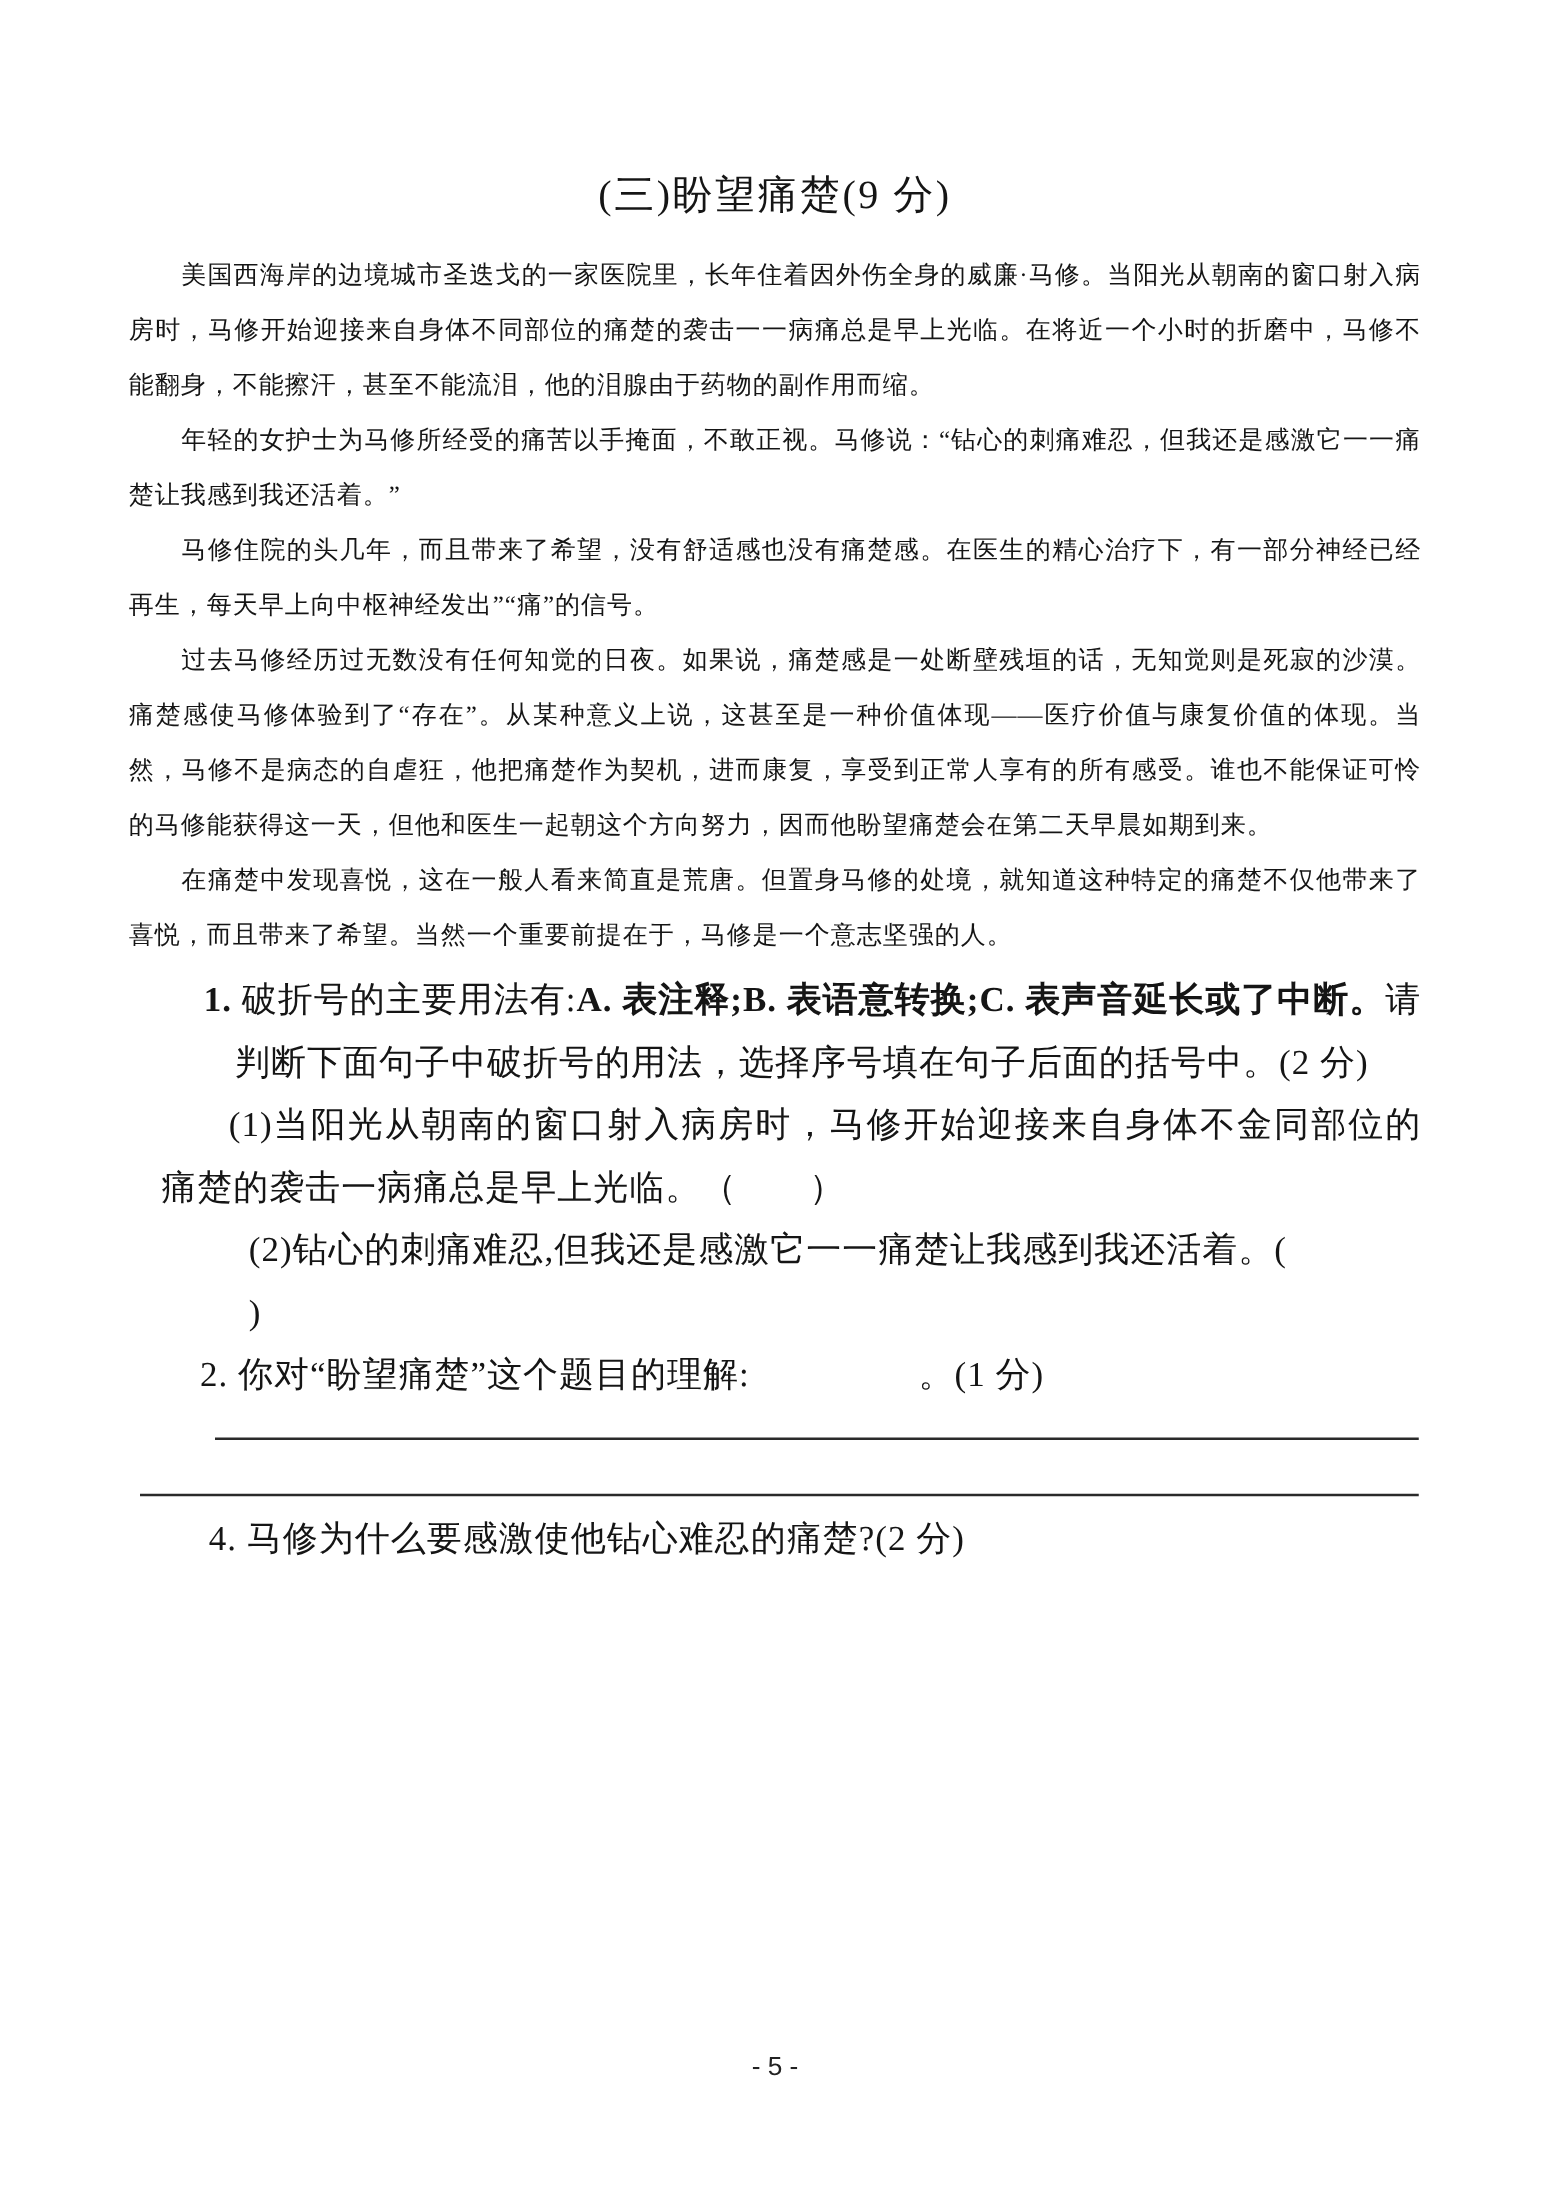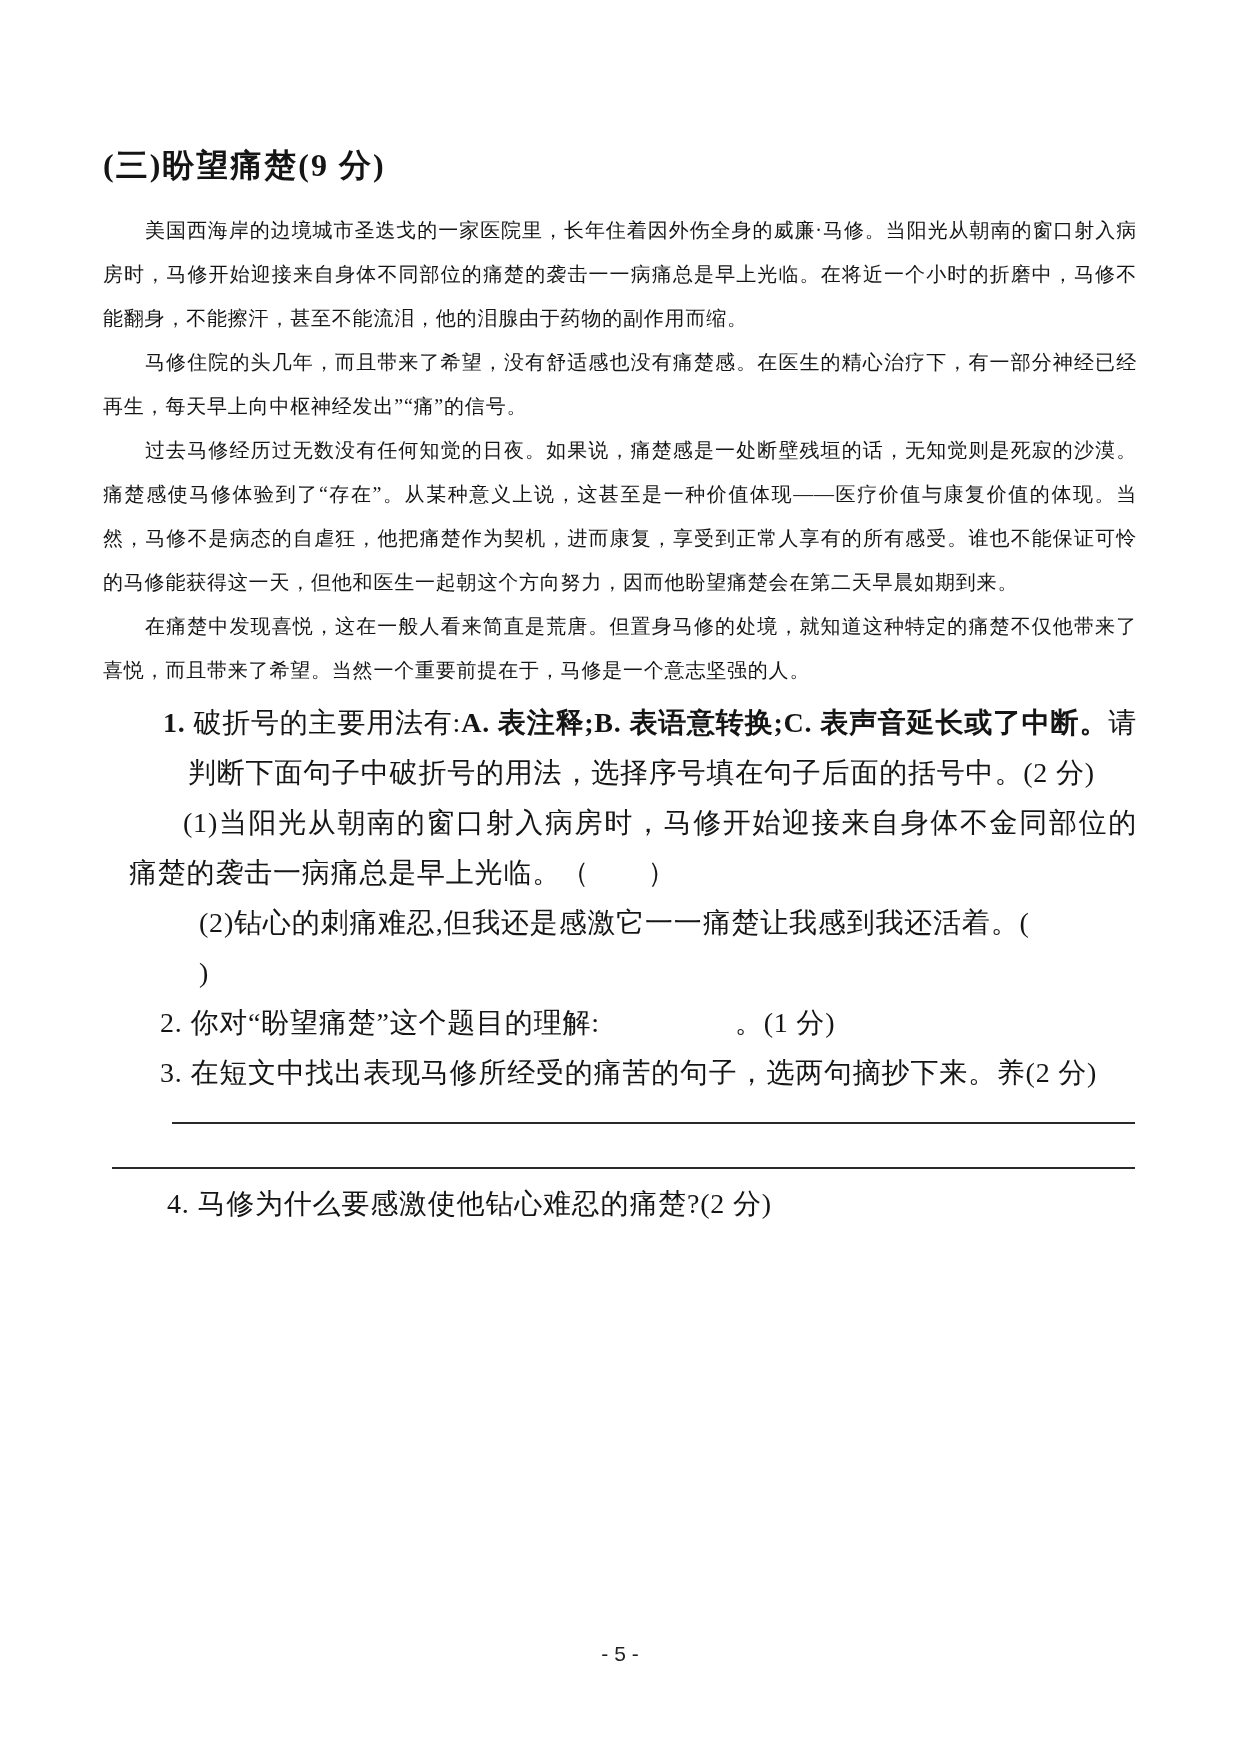--- a/index.html
+++ b/index.html
@@ -6,22 +6,22 @@
   .page{
     position:relative;
     width:1240px;height:1754px;
     background:#ffffff;
     color:#151515;
     font-family:"Liberation Serif","DejaVu Serif",serif;
     overflow:hidden;
   }
   .content{position:absolute;left:103px;top:128px;width:1034px;}
   .title{
-    font-size:32px;font-weight:700;text-align:left;
-    margin:14px 0 20px 0;line-height:46px;letter-spacing:2px;
+    font-size:32px;font-weight:400;text-align:center;
+    margin:4px 0 20px 0;line-height:46px;letter-spacing:2px;
   }
   .passage{margin-bottom:6px;}
   .para{
     margin:0;font-size:20px;line-height:44px;
     text-indent:2.1em;text-align:justify;letter-spacing:0.8px;
   }
   .questions{font-size:28px;line-height:50px;letter-spacing:0.8px;font-family:Liberation Serif, serif;}
   .q{margin:0;}
   .q-main{padding-left:85px;text-indent:-25px;text-align:justify;}
   .q-sub1{padding-left:26px;text-indent:54px;text-align:justify;}
@@ -42,36 +42,36 @@
 </head>
 <body>
 
 <div class="page">
   <div class="content">
 
     <h1 class="title">(三)盼望痛楚(9 分)</h1>
 
     <div class="passage">
         <p class="para">美国西海岸的边境城市圣迭戈的一家医院里，长年住着因外伤全身的威廉·马修。当阳光从朝南的窗口射入病房时，马修开始迎接来自身体不同部位的痛楚的袭击一一病痛总是早上光临。在将近一个小时的折磨中，马修不能翻身，不能擦汗，甚至不能流泪，他的泪腺由于药物的副作用而缩。</p>
+        <p class="para">年轻的女护士为马修所经受的痛苦以手掩面，不敢正视。马修说：“钻心的刺痛难忍，但我还是感激它一一痛楚让我感到我还活着。”</p>
         <p class="para">马修住院的头几年，而且带来了希望，没有舒适感也没有痛楚感。在医生的精心治疗下，有一部分神经已经再生，每天早上向中枢神经发出”“痛”的信号。</p>
         <p class="para">过去马修经历过无数没有任何知觉的日夜。如果说，痛楚感是一处断壁残垣的话，无知觉则是死寂的沙漠。痛楚感使马修体验到了“存在”。从某种意义上说，这甚至是一种价值体现——医疗价值与康复价值的体现。当然，马修不是病态的自虐狂，他把痛楚作为契机，进而康复，享受到正常人享有的所有感受。谁也不能保证可怜的马修能获得这一天，但他和医生一起朝这个方向努力，因而他盼望痛楚会在第二天早晨如期到来。</p>
         <p class="para">在痛楚中发现喜悦，这在一般人看来简直是荒唐。但置身马修的处境，就知道这种特定的痛楚不仅他带来了喜悦，而且带来了希望。当然一个重要前提在于，马修是一个意志坚强的人。</p>
       </div>
 
     <div class="questions">
       <p class="q q-main"><b>1. </b><span>破折号的主要用法有:</span><b>A. 表注释;B. 表语意转换;C. 表声音延长或了中断。</b><span>请判断下面句子中破折号的用法，选择序号填在句子后面的括号中。(2 分)</span></p>
       <p class="q q-sub1">(1)当阳光从朝南的窗口射入病房时，马修开始迎接来自身体不金同部位的痛楚的袭击一病痛总是早上光临。（　　）</p>
       <p class="q q-sub2">
         <span>(2)钻心的刺痛难忍,但我还是感激它一一痛楚让我感到我还活着。(</span>
         <span>)</span>
       </p>
       <p class="q q-num">
         <span>2. 你对“盼望痛楚”这个题目的理解:</span><span class="blank-gap"></span><span>。(1 分)</span>
       </p>
-      <p class="q q-num">3. 在短文中找出表现马修所经受的痛苦的句子，选两句摘抄下来。养(2 分)</p>
 
       <div class="answer-line l1"></div>
       <div class="answer-line l2"></div>
 
       <p class="q q4">4. 马修为什么要感激使他钻心难忍的痛楚?(2 分)</p>
     </div>
   </div>
 
   <div class="footer">- 5 -</div>
 </div>

